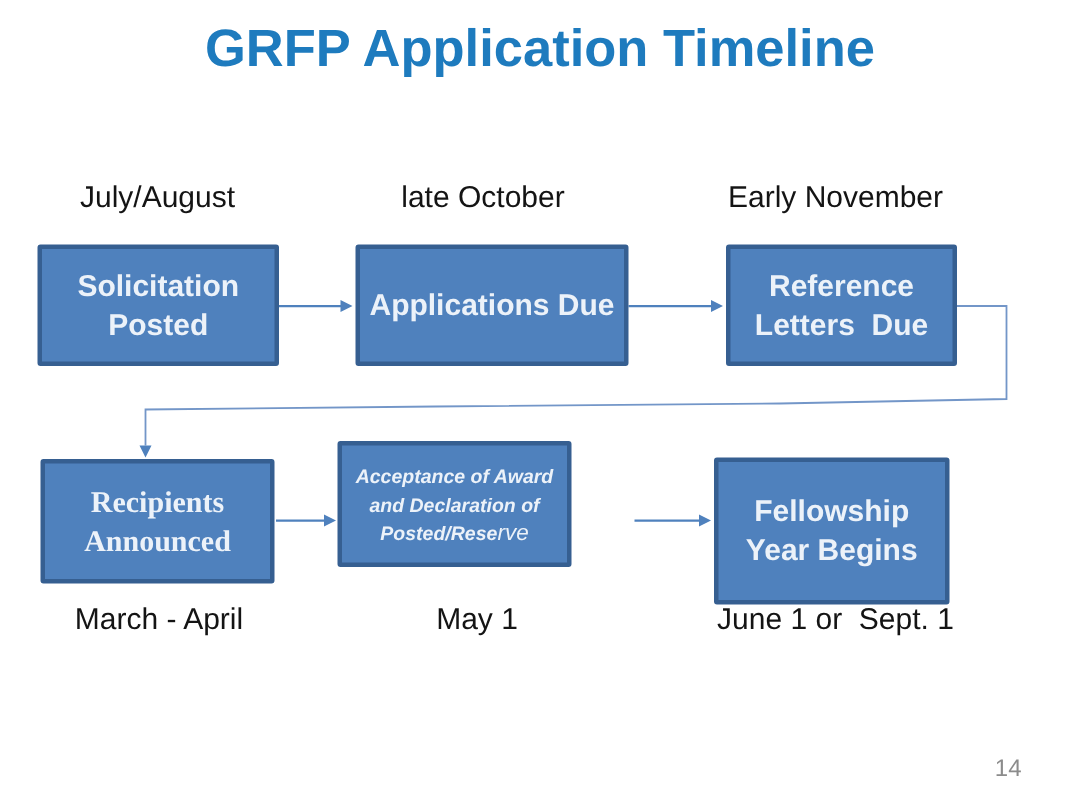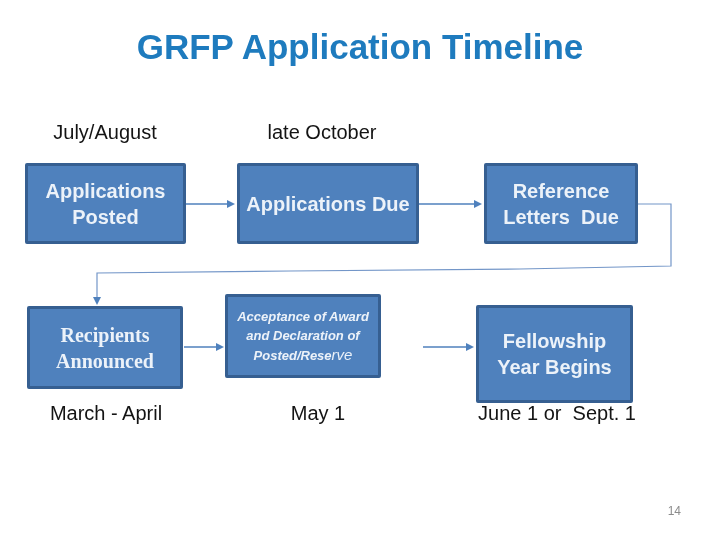--- a/index.html
+++ b/index.html
@@ -9,21 +9,21 @@
     font-family: "Liberation Sans", "DejaVu Sans", sans-serif;
     overflow: hidden;
   }
   .slide {
     position: relative;
     width: 720px; height: 540px;
     background: #ffffff;
   }
   .slide-title {
     position: absolute;
-    top: 27px; left: 0; width: 720px;
+    top: 13px; left: 0; width: 720px;
     text-align: center;
     font-size: 35px;
     font-weight: 700;
     letter-spacing: 0px;
     color: #1E7BBE;
     margin: 0;
   }
   .date-label {
     position: absolute;
     font-size: 20px;
@@ -73,33 +73,34 @@
   .lbl-july     { left: 25px;  top: 120px; width: 160px; }
   .lbl-october  { left: 242px; top: 120px; width: 160px; }
   .lbl-november { left: 477px; top: 120px; width: 160px; }
   .lbl-march    { left: 25px;  top: 401px; width: 162px; }
   .lbl-may      { left: 238px; top: 401px; width: 160px; }
   .lbl-june     { left: 467px; top: 401px; width: 180px; }
   .page-number {
     position: absolute;
     left: 647px; top: 504px; width: 34px;
     text-align: right;
-    font-size: 12px;
+    font-size: 16px;
     color: #8C8C8C;
   }
 </style>
 </head>
 <body>
 
 <div class="slide">
 
   <h1 class="slide-title">GRFP Application Timeline</h1>
 
   <div class="date-label lbl-october">late October</div>
   <div class="date-label lbl-july">July/August</div>
+  <div class="date-label lbl-november">Early November</div>
 
   <svg class="connector-layer" width="720" height="540" viewBox="0 0 720 540">
     <g>
       <line x1="186" y1="204" x2="228" y2="204" stroke="#4F81BD" stroke-width="1.5"></line>
       <polygon points="227,200 235,204 227,208" fill="#4F81BD"></polygon>
     </g>
     <g>
       <line x1="419" y1="204" x2="475" y2="204" stroke="#4F81BD" stroke-width="1.5"></line>
       <polygon points="474,200 482,204 474,208" fill="#4F81BD"></polygon>
     </g>
@@ -111,21 +112,21 @@
       <line x1="184" y1="347" x2="217" y2="347" stroke="#4F81BD" stroke-width="1.5"></line>
       <polygon points="216,343 224,347 216,351" fill="#4F81BD"></polygon>
     </g>
     <g>
       <line x1="423" y1="347" x2="467" y2="347" stroke="#4F81BD" stroke-width="1.5"></line>
       <polygon points="466,343 474,347 466,351" fill="#4F81BD"></polygon>
     </g>
   </svg>
 
   <div class="flow-box box-solicitation">
-    <span class="bl">Applications</span>
+    <span class="bl">Solicitation</span>
     <span class="bl">Posted</span>
   </div>
   <div class="flow-box box-applications">
     <span class="bl">Applications Due</span>
   </div>
   <div class="flow-box box-reference">
     <span class="bl">Reference</span>
     <span class="bl">Letters  Due</span>
   </div>
 

